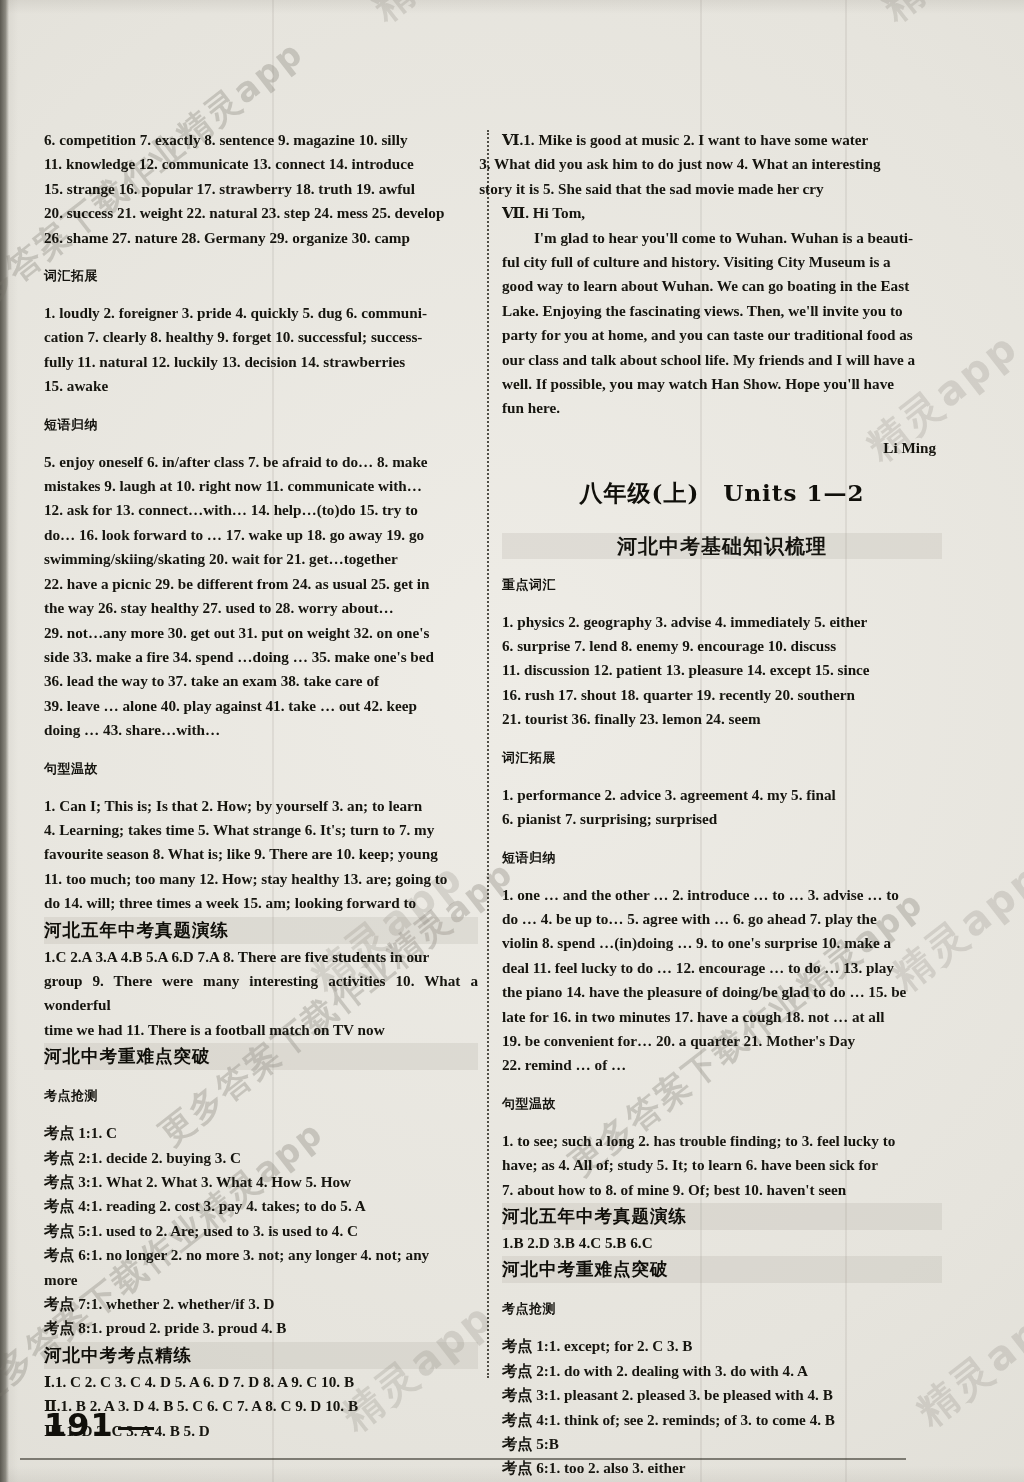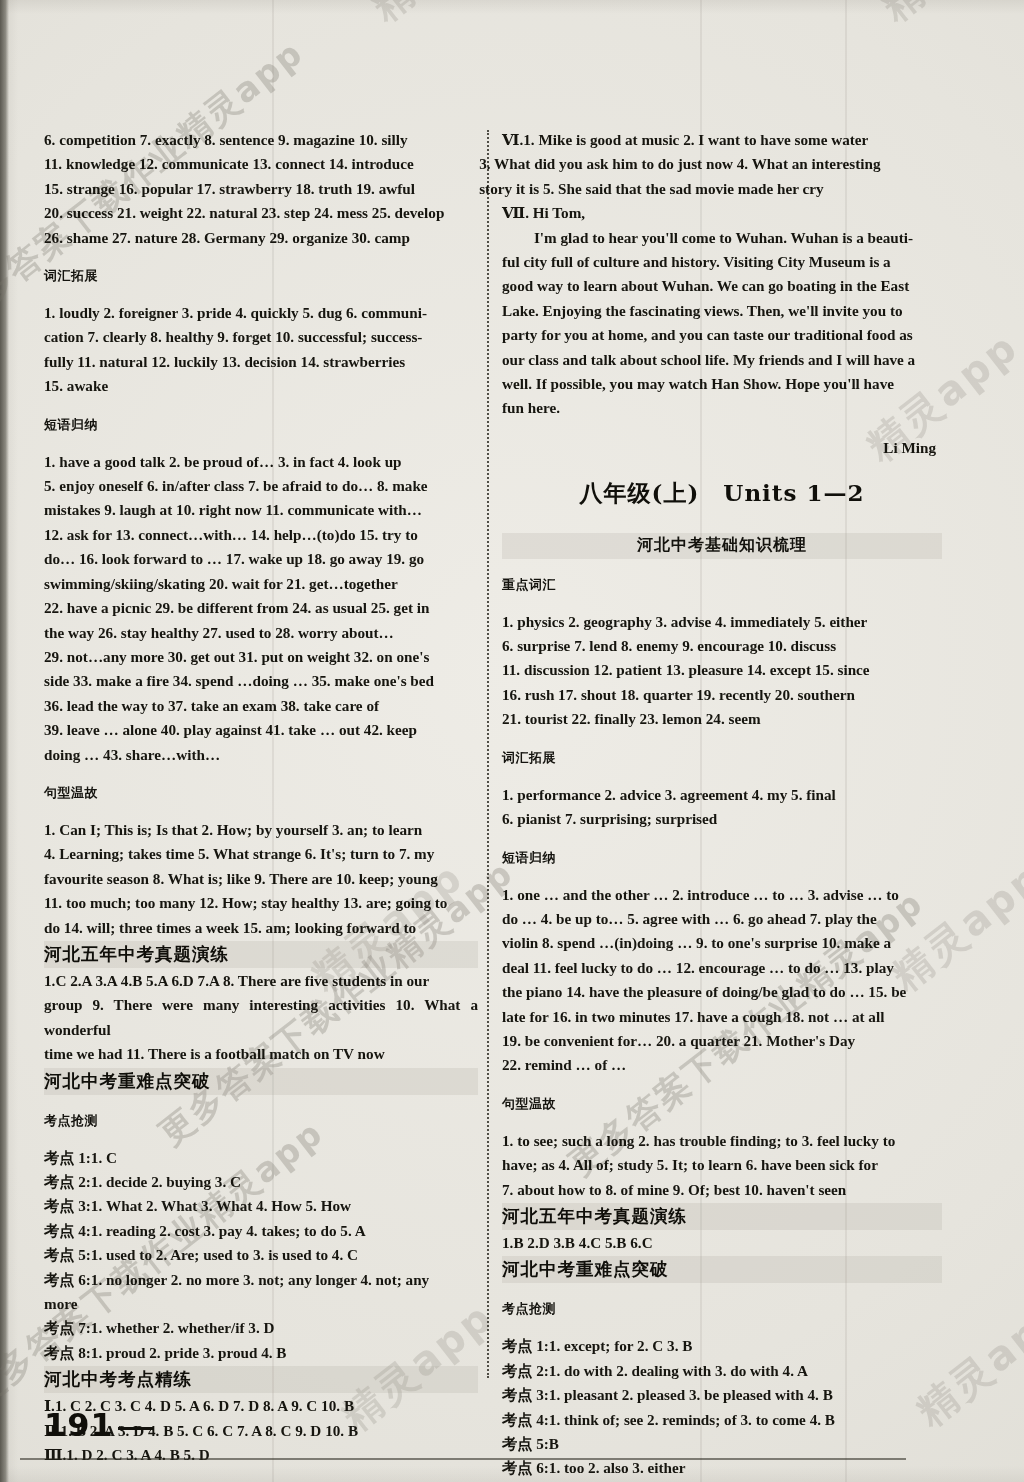--- a/index.html
+++ b/index.html
@@ -81,22 +81,22 @@
   }
   .unit-title{
     text-align:center;
     font-family:"DejaVu Serif","Liberation Serif",serif;
     font-weight:700;font-size:23px;line-height:34px;
     letter-spacing:1px;color:#100f0a;
     margin-top:6px;
   }
   .unit-sub{
     text-align:center;
-    font-family:Liberation Mono, monospace;
-    font-weight:700;font-size:16px;line-height:26px;
+    font-family:Liberation Serif, serif;
+    font-weight:700;font-size:20px;line-height:26px;
     letter-spacing:1px;color:#14130e;
     margin-bottom:2px;
   }
   .body-txt{font-weight:600;}
   .sign{text-align:right;font-weight:700;padding-right:6px;}
   .indent{text-indent:2.1em;}
   .hang2{padding-left:3.2em;text-indent:-1.5em;}
   .ital{}
 
   .pagenum{
@@ -150,21 +150,20 @@
     <p class="cn-sub">词汇拓展</p>
     <div class="blk body-txt">
       <p class="line">1. loudly   2. foreigner   3. pride   4. quickly   5. dug   6. communi-</p>
       <p class="line">cation   7. clearly   8. healthy   9. forget   10. successful; success-</p>
       <p class="line">fully   11. natural   12. luckily   13. decision   14. strawberries</p>
       <p class="line">15. awake</p>
     </div>
 
     <p class="cn-sub">短语归纳</p>
     <div class="blk body-txt">
-      <p class="line">1. have a good talk   2. be proud of…   3. in fact   4. look up</p>
       <p class="line">5. enjoy oneself   6. in/after class   7. be afraid to do…    8. make</p>
       <p class="line">mistakes   9. laugh at   10. right now   11. communicate with…</p>
       <p class="line">12. ask for   13. connect…with…   14. help…(to)do   15. try to</p>
       <p class="line">do…   16. look forward to …   17. wake up   18. go away   19. go</p>
       <p class="line">swimming/skiing/skating   20. wait for   21. get…together</p>
       <p class="line">22. have a picnic   29. be different from   24. as usual   25. get in</p>
       <p class="line">the way   26. stay healthy   27. used to   28. worry about…</p>
       <p class="line">29. not…any more   30. get out   31. put on weight   32. on one's</p>
       <p class="line">side   33. make a fire   34. spend …doing …   35. make one's bed</p>
       <p class="line">36. lead the way to   37. take an exam   38. take care of</p>
@@ -235,21 +234,21 @@
 
     <p class="unit-title">八年级(上)　Units 1—2</p>
     <p class="unit-sub shade">河北中考基础知识梳理</p>
 
     <p class="cn-sub">重点词汇</p>
     <div class="blk body-txt">
       <p class="line">1. physics   2. geography   3. advise   4. immediately   5. either</p>
       <p class="line">6. surprise   7. lend   8. enemy   9. encourage   10. discuss</p>
       <p class="line">11. discussion   12. patient   13. pleasure   14. except   15. since</p>
       <p class="line">16. rush   17. shout   18. quarter   19. recently   20. southern</p>
-      <p class="line">21. tourist   22. finally   23. lemon   24. seem</p>
+      <p class="line">21. tourist   36. finally   23. lemon   24. seem</p>
     </div>
 
     <p class="cn-sub">词汇拓展</p>
     <div class="blk body-txt">
       <p class="line">1. performance   2. advice   3. agreement   4. my   5. final</p>
       <p class="line">6. pianist   7. surprising; surprised</p>
     </div>
 
     <p class="cn-sub">短语归纳</p>
     <div class="blk body-txt">

